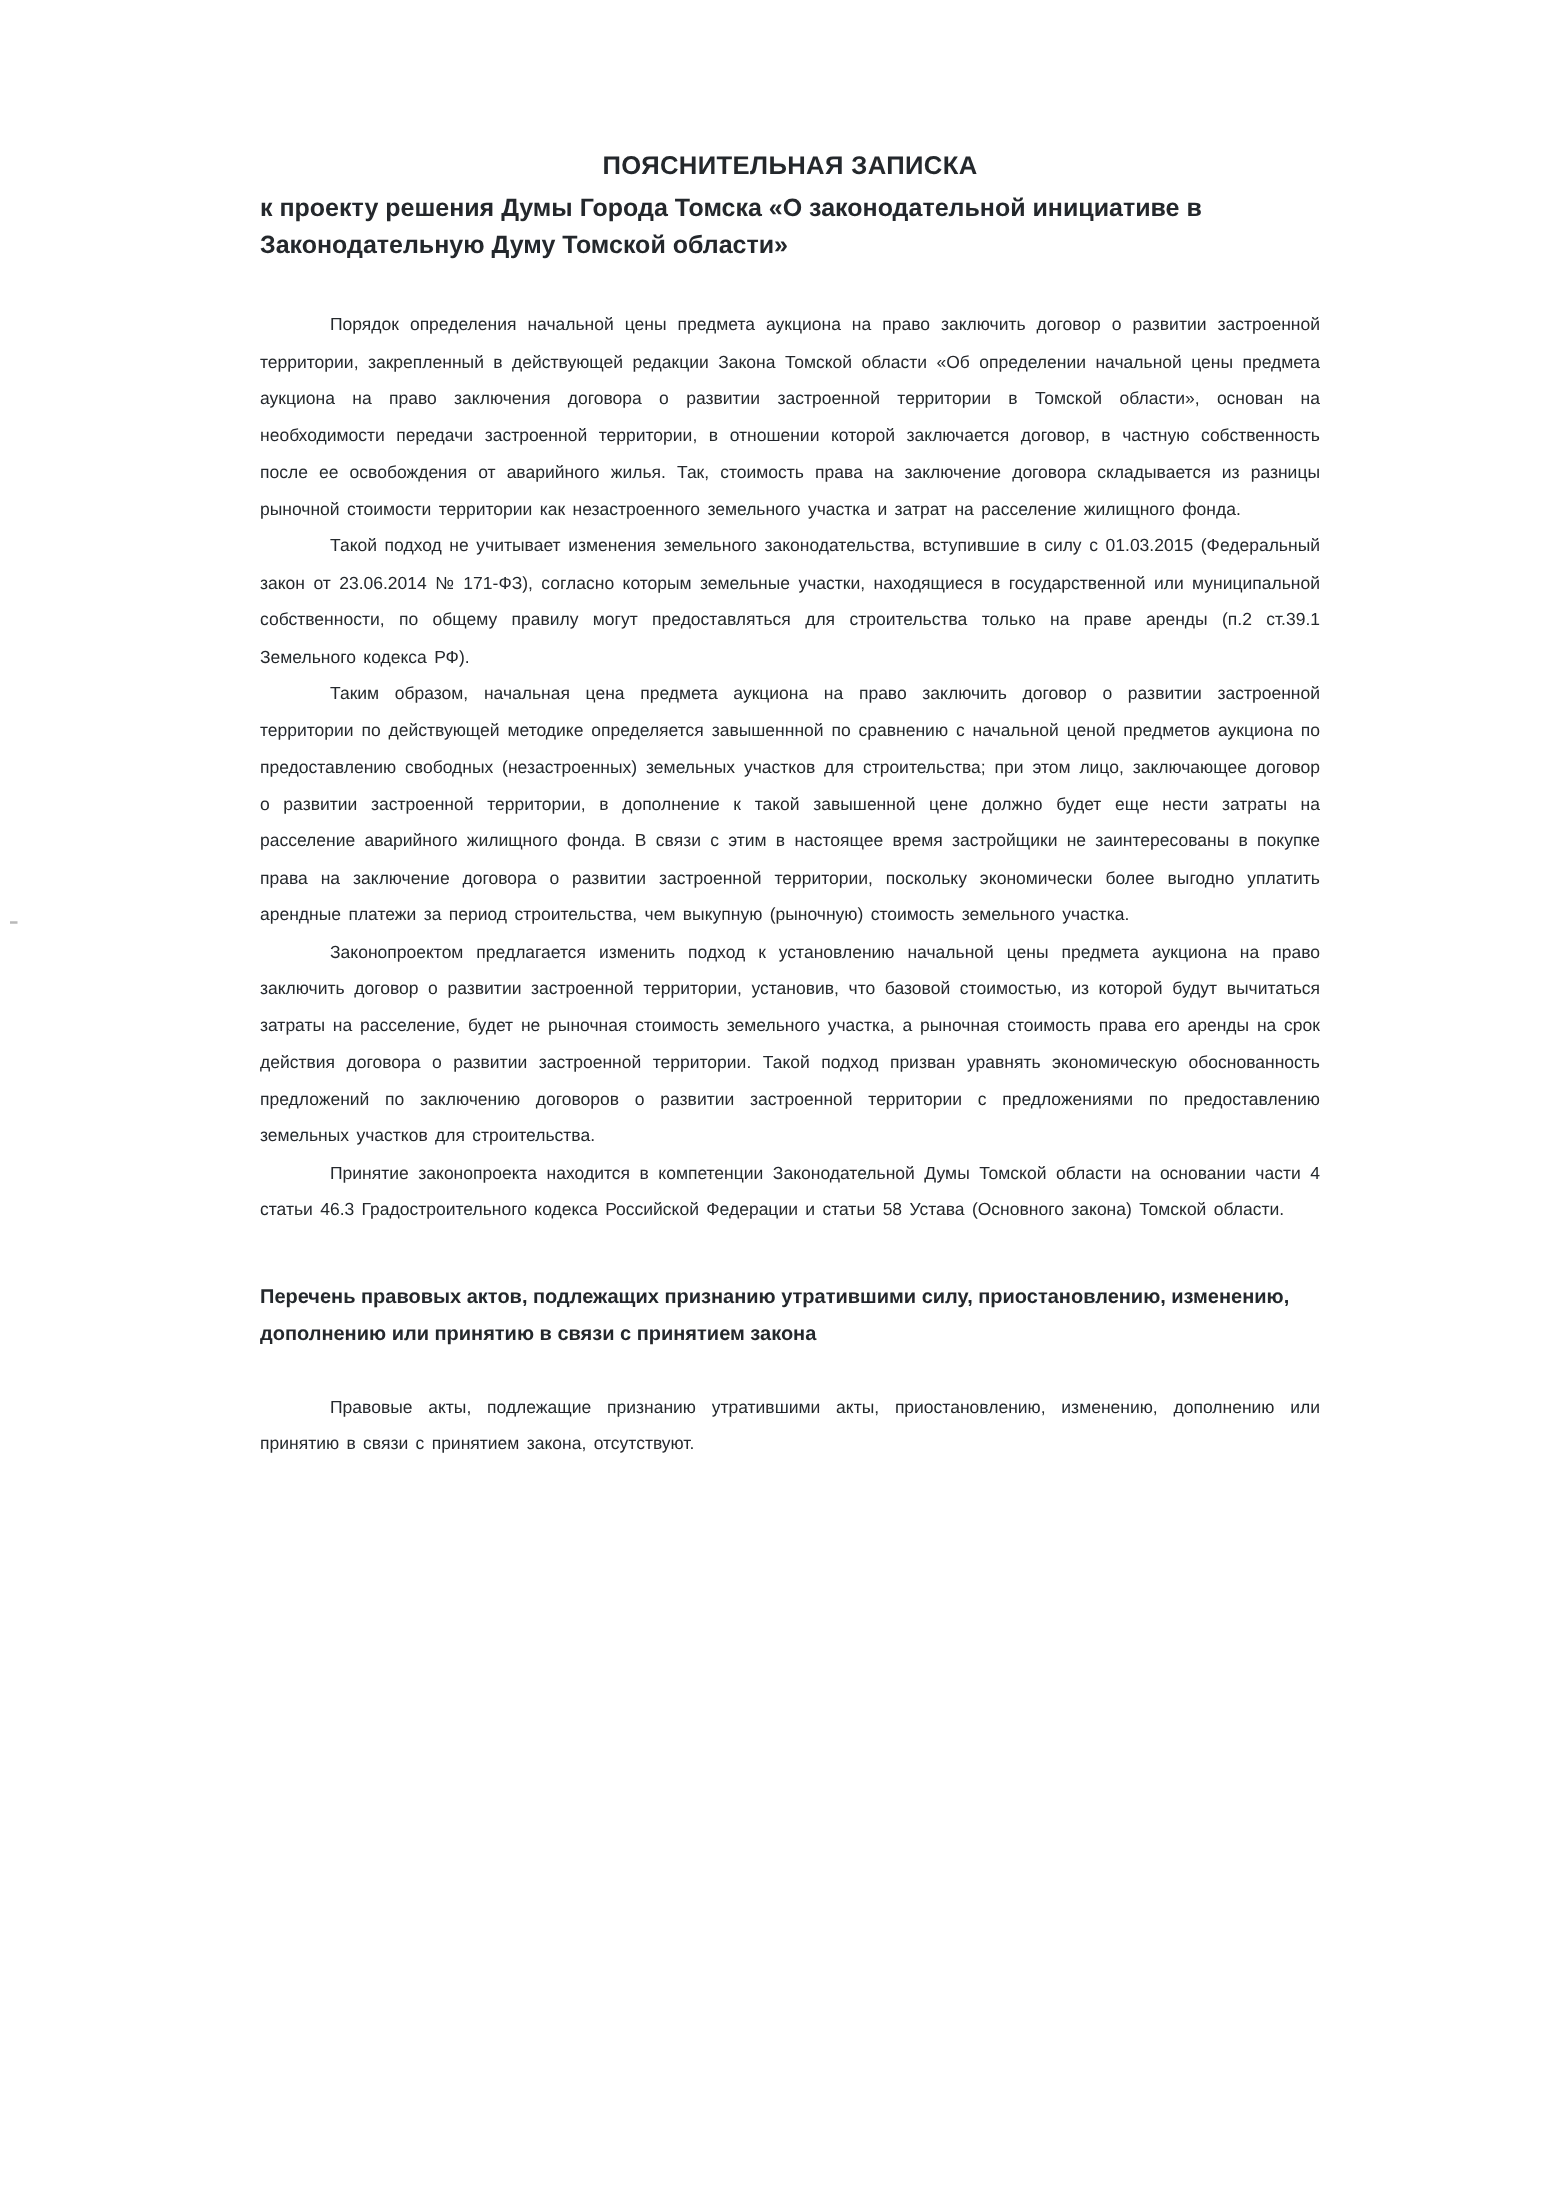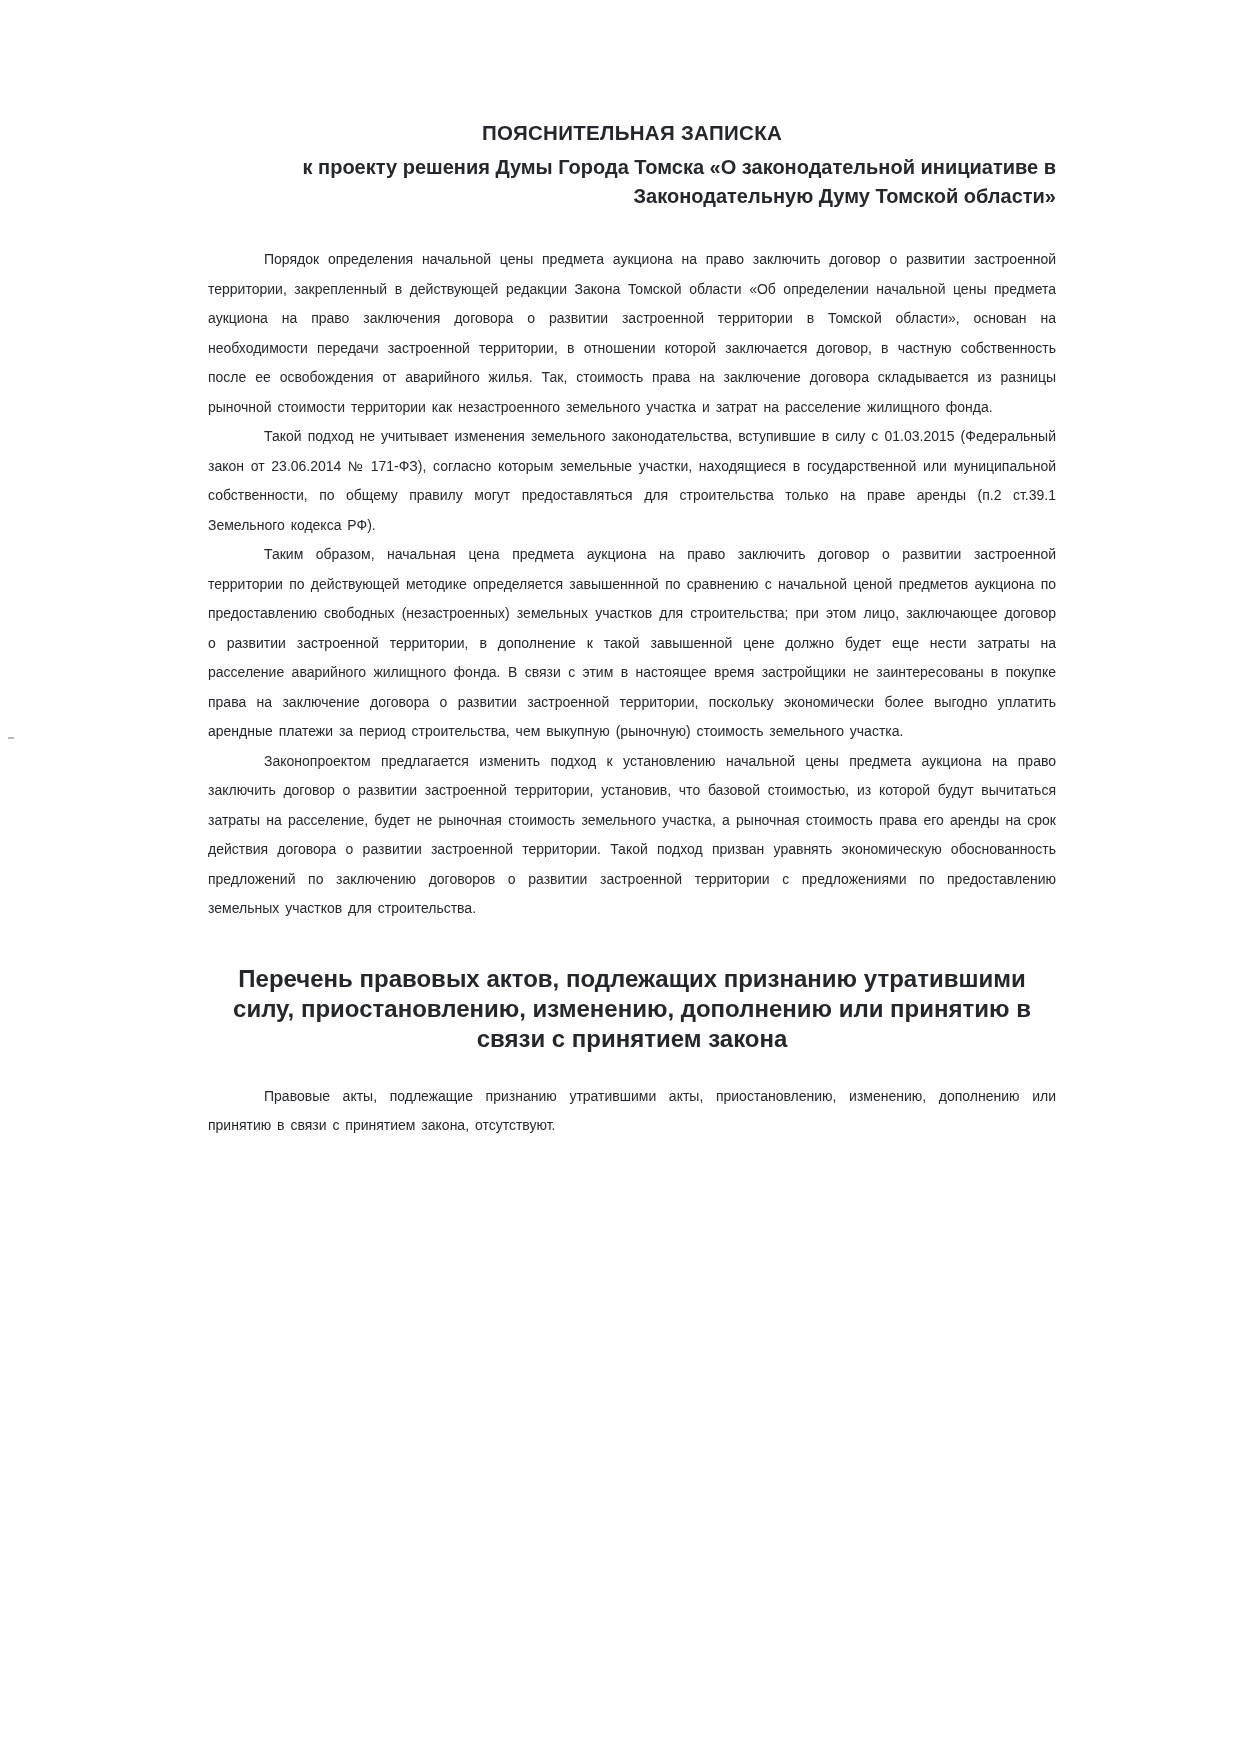--- a/index.html
+++ b/index.html
@@ -35,38 +35,37 @@
   }
   .doc-title {
     text-align: center;
     font-weight: bold;
     font-size: 20.5px;
     line-height: 29px;
     letter-spacing: 0.3px;
     margin: 0 0 6px 0;
   }
   .doc-subtitle {
-    text-align: right;
+    text-align: left;
     font-weight: bold;
     font-size: 20px;
     line-height: 29px;
     margin: 0 0 34px 0;
   }
   .para {
     text-align: justify;
     text-indent: 56px;
     font-size: 14px;
     line-height: 29.5px;
     margin: 0;
     word-spacing: 2px;
   }
   .section-heading {
-    text-align: center;
     font-weight: bold;
-    font-size: 24px;
+    font-size: 16px;
     line-height: 30px;
     margin: 40px 0 28px 0;
   }
   .section-heading.tight {
     margin-top: 48px;
     margin-bottom: 34px;
   }
 </style>
 </head>
 <body>
@@ -81,20 +80,21 @@
     <h2 class="doc-subtitle">к проекту решения Думы Города Томска «О законодательной инициативе в Законодательную Думу Томской области»</h2>
 
     <p class="para">Порядок определения начальной цены предмета аукциона на право заключить договор о развитии застроенной территории, закрепленный в действующей редакции Закона Томской области «Об определении начальной цены предмета аукциона на право заключения договора о развитии застроенной территории в Томской области», основан на необходимости передачи застроенной территории, в отношении которой заключается договор, в частную собственность после ее освобождения от аварийного жилья. Так, стоимость права на заключение договора складывается из разницы рыночной стоимости территории как незастроенного земельного участка и затрат на расселение жилищного фонда.</p>
 
     <p class="para">Такой подход не учитывает изменения земельного законодательства, вступившие в силу с 01.03.2015 (Федеральный закон от 23.06.2014 № 171-ФЗ), согласно которым земельные участки, находящиеся в государственной или муниципальной собственности, по общему правилу могут предоставляться для строительства только на праве аренды (п.2 ст.39.1 Земельного кодекса РФ).</p>
 
     <p class="para">Таким образом, начальная цена предмета аукциона на право заключить договор о развитии застроенной территории по действующей методике определяется завышеннной по сравнению с начальной ценой предметов аукциона по предоставлению свободных (незастроенных) земельных участков для строительства; при этом лицо, заключающее договор о развитии застроенной территории, в дополнение к такой завышенной цене должно будет еще нести затраты на расселение аварийного жилищного фонда. В связи с этим в настоящее время застройщики не заинтересованы в покупке права на заключение договора о развитии застроенной территории, поскольку экономически более выгодно уплатить арендные платежи за период строительства, чем выкупную (рыночную) стоимость земельного участка.</p>
 
     <p class="para">Законопроектом предлагается изменить подход к установлению начальной цены предмета аукциона на право заключить договор о развитии застроенной территории, установив, что базовой стоимостью, из которой будут вычитаться затраты на расселение, будет не рыночная стоимость земельного участка, а рыночная стоимость права его аренды на срок действия договора о развитии застроенной территории. Такой подход призван уравнять экономическую обоснованность предложений по заключению договоров о развитии застроенной территории с предложениями по предоставлению земельных участков для строительства.</p>
 
+    <p class="para">Принятие законопроекта находится в компетенции Законодательной Думы Томской области на основании части 4 статьи 46.3 Градостроительного кодекса Российской Федерации и статьи 58 Устава (Основного закона) Томской области.</p>
 
     <h3 class="section-heading">Перечень правовых актов, подлежащих признанию утратившими силу, приостановлению, изменению, дополнению или принятию в связи с принятием закона</h3>
 
     <p class="para">Правовые акты, подлежащие признанию утратившими акты, приостановлению, изменению, дополнению или принятию в связи с принятием закона, отсутствуют.</p>
 
 
 
   </div>
 </div>
 

